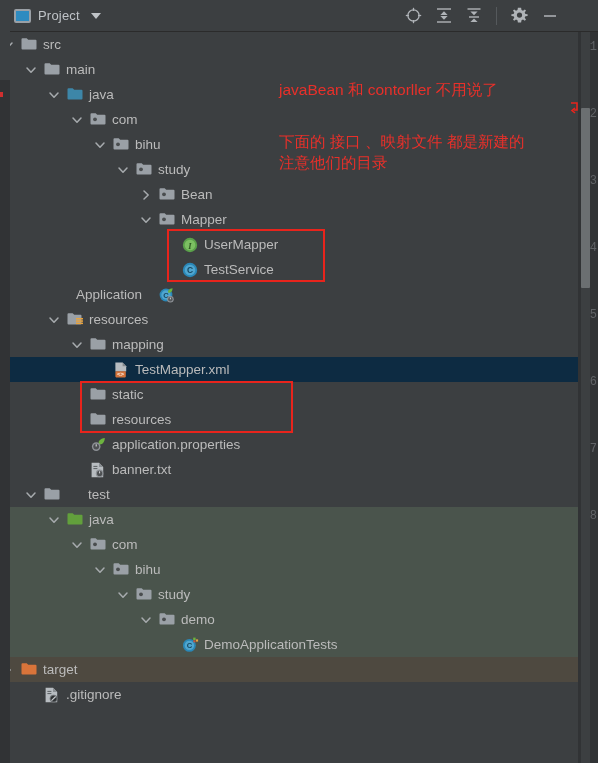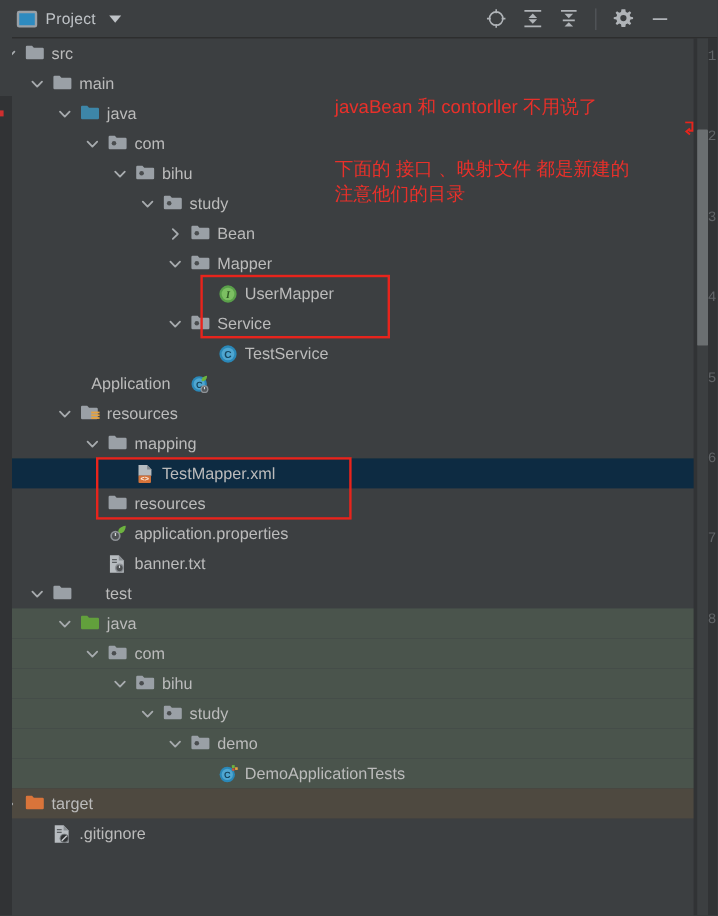--- a/index.html
+++ b/index.html
@@ -291,34 +291,20 @@
         <span class="icn" style="left: 182px;">
           <svg width="16" height="16" viewBox="0 0 16 16">
             <circle cx="8" cy="8" r="7.2" fill="#5aa04a"></circle>
             <circle cx="8" cy="8" r="5.3" fill="#7cbf62"></circle>
             <text x="8" y="11.6" font-size="8.5" font-family="Liberation Serif, serif" font-style="italic" font-weight="bold" fill="#2f5a23" text-anchor="middle">I</text>
           </svg>
         </span>
         <span class="lbl" style="margin-left: 204px;">UserMapper</span>
       </div>
       <div class="row">
-        <span class="arrow" style="left: 140px;">
-          <svg width="12" height="12" viewBox="0 0 12 12">
-            <path d="M2 4 L6 8.2 L10 4" fill="none" stroke="#a7abae" stroke-width="1.5" stroke-linecap="round" stroke-linejoin="round"></path>
-          </svg>
-        </span>
-        <span class="icn" style="left: 159px;">
-          <svg width="16" height="14" viewBox="0 0 16 14">
-            <path d="M0.5 2.2 a1 1 0 0 1 1-1 h4.2 l1.5 1.6 h7.3 a1 1 0 0 1 1 1 v7.6 a1 1 0 0 1 -1 1 h-13 a1 1 0 0 1 -1 -1 z" fill="#9aa0a6"></path>
-            <circle cx="5" cy="7.3" r="1.9" fill="#4a4d4f"></circle>
-          </svg>
-        </span>
-        <span class="lbl" style="margin-left: 181px;">Service</span>
-      </div>
-      <div class="row">
         <span class="icn" style="left: 182px;">
           <svg width="16" height="16" viewBox="0 0 16 16">
             <circle cx="8" cy="8" r="7.2" fill="#2a88b8"></circle>
             <circle cx="8" cy="8" r="5.3" fill="#4fa6d0"></circle>
             <text x="8" y="11.4" font-size="8.5" font-family="Liberation Sans, sans-serif" font-weight="bold" fill="#17465f" text-anchor="middle">C</text>
           </svg>
         </span>
         <span class="lbl" style="margin-left: 204px;">TestService</span>
       </div>
       <div class="row">
@@ -374,20 +360,28 @@
           </svg>
         </span>
         <span class="lbl" style="margin-left: 135px;">TestMapper.xml</span>
       </div>
       <div class="row">
         <span class="icn" style="left: 90px;">
           <svg width="16" height="14" viewBox="0 0 16 14">
             <path d="M0.5 2.2 a1 1 0 0 1 1-1 h4.2 l1.5 1.6 h7.3 a1 1 0 0 1 1 1 v7.6 a1 1 0 0 1 -1 1 h-13 a1 1 0 0 1 -1 -1 z" fill="#9aa0a6"></path>
           </svg>
         </span>
+        <span class="lbl" style="margin-left: 112px;">static</span>
+      </div>
+      <div class="row">
+        <span class="icn" style="left: 90px;">
+          <svg width="16" height="14" viewBox="0 0 16 14">
+            <path d="M0.5 2.2 a1 1 0 0 1 1-1 h4.2 l1.5 1.6 h7.3 a1 1 0 0 1 1 1 v7.6 a1 1 0 0 1 -1 1 h-13 a1 1 0 0 1 -1 -1 z" fill="#9aa0a6"></path>
+          </svg>
+        </span>
         <span class="lbl" style="margin-left: 112px;">resources</span>
       </div>
       <div class="row">
         <span class="icn" style="left: 90px;">
           <svg width="17" height="15" viewBox="0 0 17 15">
             <path d="M14.8 1.1 c -4.6 0.5 -6.9 3.2 -6.0 6 c 2.6 1.1 5.9 -0.9 6.0 -6 z" fill="#6db33f"></path>
             <circle cx="6.2" cy="9.6" r="4.3" fill="#8d9196"></circle>
             <circle cx="6.2" cy="9.6" r="2.9" fill="#4d5052"></circle>
             <line x1="6.2" y1="9.6" x2="6.2" y2="7.2" stroke="#d4d7da" stroke-width="1.1"></line>
           </svg>

